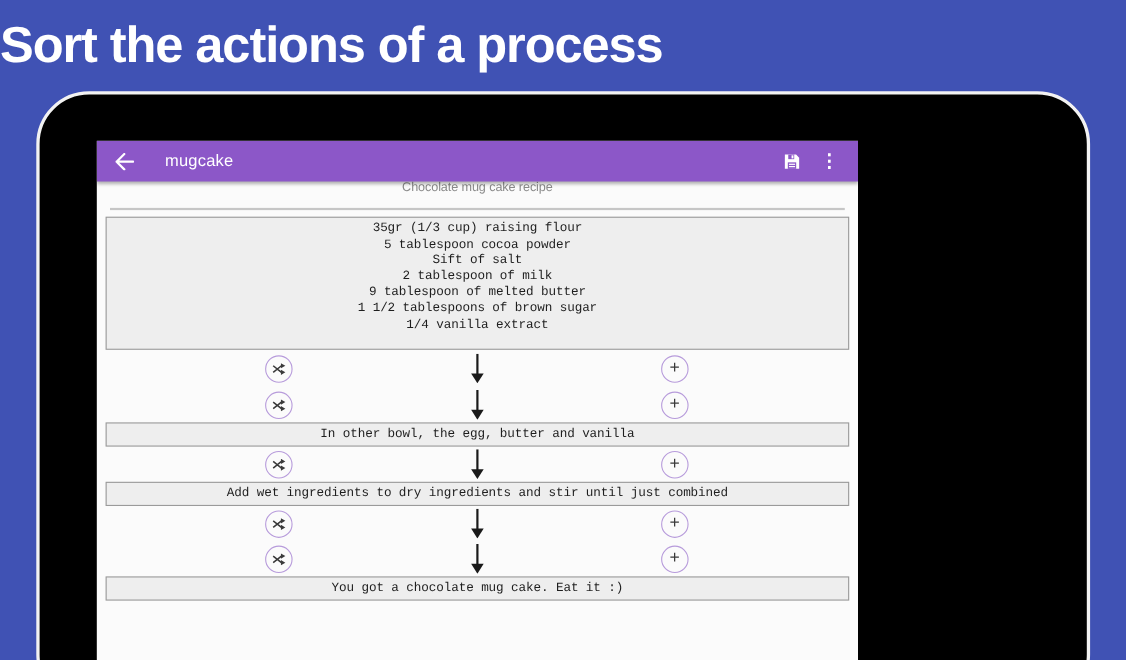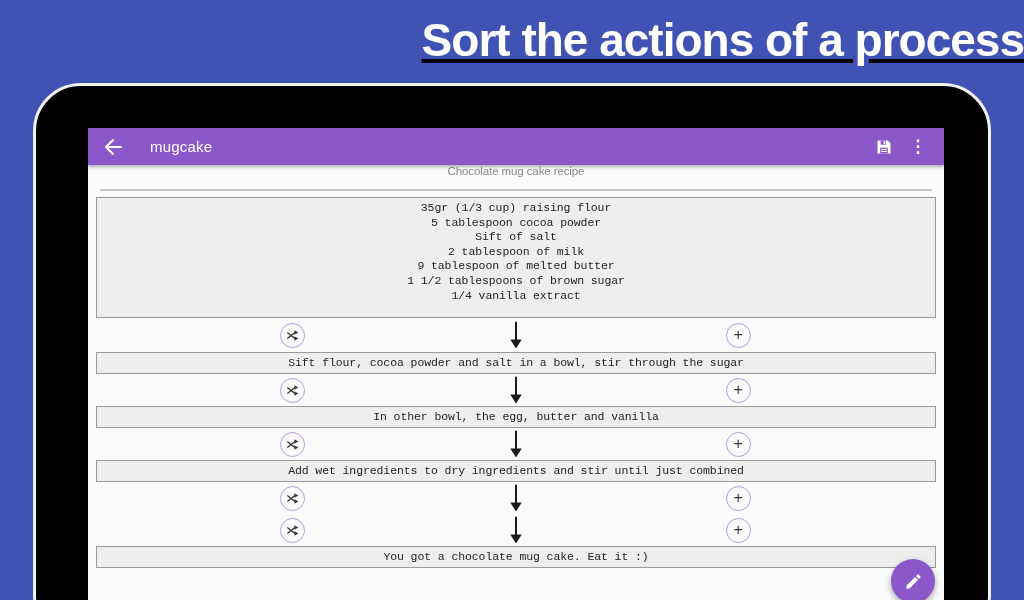--- a/index.html
+++ b/index.html
@@ -5,33 +5,33 @@
   * { margin:0; padding:0; box-sizing:border-box; }
   html,body { width:1024px; height:600px; overflow:hidden; }
   body {
     background:#4052B4;
     font-family:"Liberation Sans", sans-serif;
     position:relative;
   }
   
   .banner {
     position:absolute; top:0; left:0; width:1024px; height:80px;
-    display:flex; align-items:center; justify-content:flex-end;text-decoration:underline;
+    display:flex; align-items:center; justify-content:flex-start;
   }
   .banner h1 {
     color:#fff; font-size:46px; font-weight:700; letter-spacing:-1px;
   }
   
   .tablet {
     position:absolute; left:33px; top:83px; width:958px; height:560px;
     background:#000; border:3px solid #f2f2f2; border-radius:48px;
   }
   
   .screen {
-    position:absolute; left:88px; top:128px; width:856px; height:472px;
+    position:absolute; left:88px; top:128px; width:692px; height:472px;
     background:#FBFBFB; overflow:hidden;
   }
   
   .toolbar {
     height:37px; background:#8C57C8; display:flex; align-items:center;
     padding:0 13px; box-shadow:0 2px 3px rgba(0,0,0,0.30); position:relative; z-index:5;
   }
   .toolbar .back { width:24px; height:24px; display:flex; align-items:center; justify-content:center; cursor:pointer; }
   .toolbar .title { color:#fff; font-size:15px; font-weight:500; margin-left:25px; letter-spacing:0.2px; }
   .toolbar .spacer { flex:1; }
@@ -135,21 +135,20 @@
     </div>
     <svg class="down-arrow" viewBox="0 0 13 27">
       <path d="M6.5 0 V19" stroke="#1A1A1A" stroke-width="2"></path>
       <polygon points="0.8,18 12.2,18 6.5,27" fill="#1A1A1A"></polygon>
     </svg>
     <div class="circle-btn plus-btn">
       <span>+</span>
     </div>
   </div>
 
-  <div class="box step">Sift flour, cocoa powder and salt in a bowl, stir through the sugar</div>
 
   <div class="ctrl">
     <div class="circle-btn shuffle-btn">
       <svg width="15" height="15" viewBox="0 0 16 16">
         <path d="M2.5 4.8 L10.5 11.2 M2.5 11.2 L10.5 4.8" stroke="#3A3A3A" stroke-width="1.5" fill="none"></path>
         <polygon points="10,2.3 14.3,4.8 10,7.3" fill="#3A3A3A"></polygon>
         <polygon points="10,8.7 14.3,11.2 10,13.7" fill="#3A3A3A"></polygon>
       </svg>
     </div>
     <svg class="down-arrow" viewBox="0 0 13 27">

